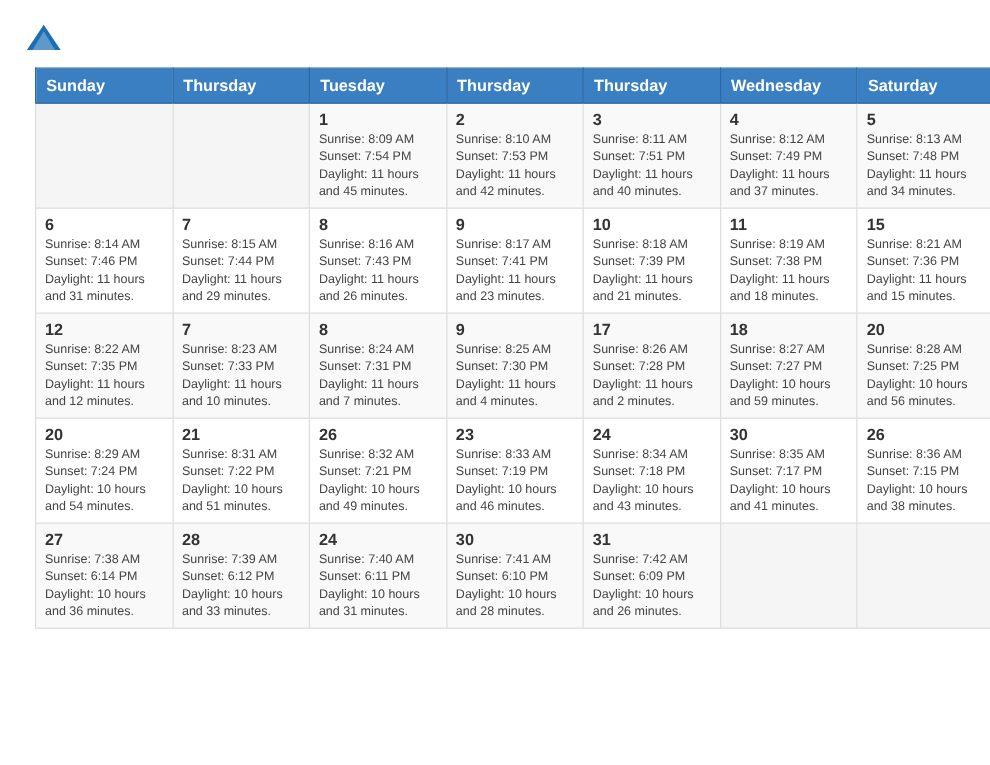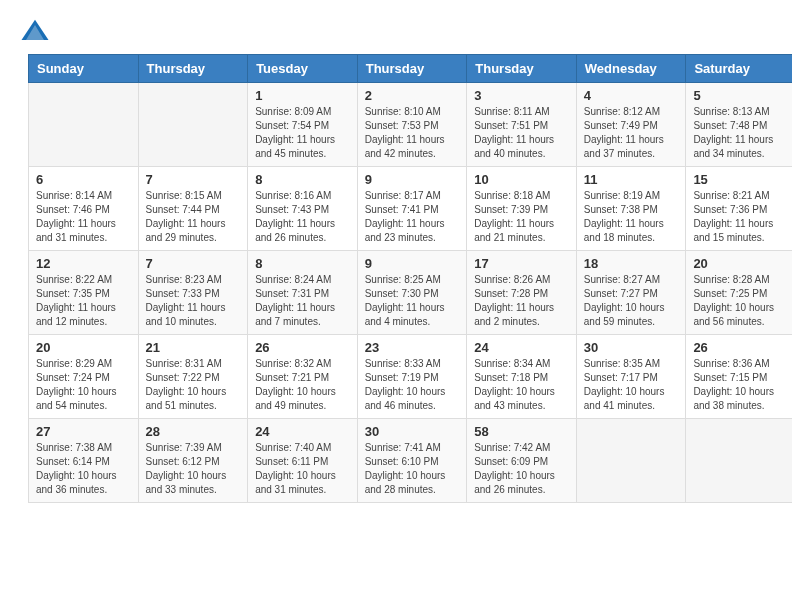--- a/index.html
+++ b/index.html
@@ -253,20 +253,20 @@
         </td>
         <td>
           <span class="day-num">24</span>
           <div class="day-info">Sunrise: 7:40 AM<br>Sunset: 6:11 PM<br>Daylight: 10 hours and 31 minutes.</div>
         </td>
         <td>
           <span class="day-num">30</span>
           <div class="day-info">Sunrise: 7:41 AM<br>Sunset: 6:10 PM<br>Daylight: 10 hours and 28 minutes.</div>
         </td>
         <td>
-          <span class="day-num">58</span>
+          <span class="day-num">31</span>
           <div class="day-info">Sunrise: 7:42 AM<br>Sunset: 6:09 PM<br>Daylight: 10 hours and 26 minutes.</div>
         </td>
         <td class="empty"></td>
         <td class="empty"></td>
       </tr>
     </tbody>
 </table>
 
 </body></html>

